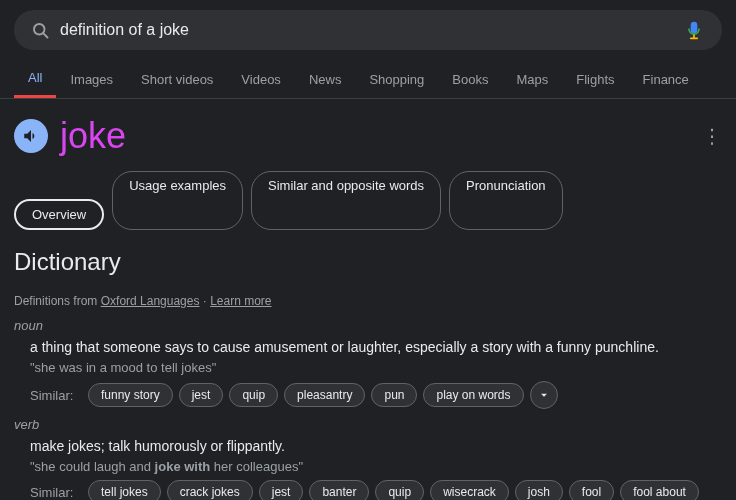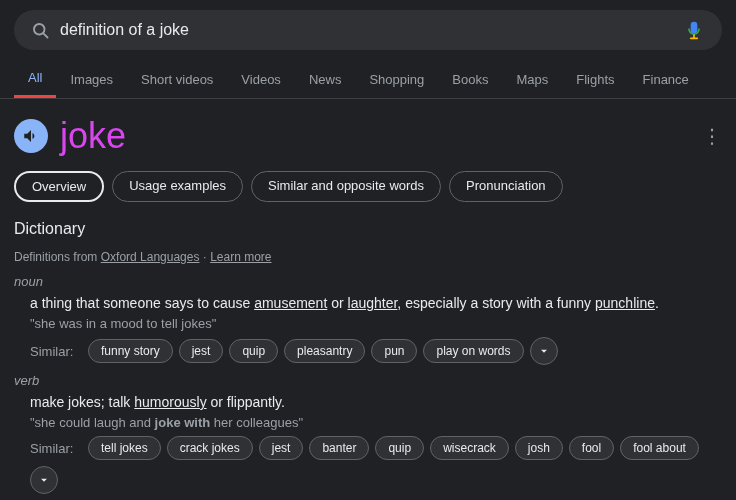--- a/index.html
+++ b/index.html
@@ -97,31 +97,32 @@
       border-radius: 20px;
       padding: 6px 16px;
       font-size: 13px;
       color: #e8eaed;
       cursor: pointer;
       background: transparent;
     }
     .tab-pill.active {
       border: 2px solid #e8eaed;
       font-weight: 500;
+      margin-top: 28px;
     }
 
     
     .dict-section {
       padding: 10px 14px 0 14px;
     }
     .dict-title {
-      font-size: 16px;
+      font-size: 24px;
       font-weight: 400;
       color: #e8eaed;
-      margin-bottom: 12px;
+      margin-bottom: 18px;
     }
     .dict-source {
       font-size: 12px;
       color: #9aa0a6;
       margin-bottom: 10px;
     }
     .dict-source a {
       color: #9aa0a6;
       text-decoration: underline;
     }
@@ -135,21 +136,20 @@
 
     .definition-block {
       padding-left: 16px;
     }
     .definition-text {
       font-size: 14px;
       color: #e8eaed;
       line-height: 1.5;
     }
     .definition-text .underline {
-      text-decoration: underline;
     }
     .example-text {
       font-size: 13px;
       color: #9aa0a6;
       margin: 2px 0 6px 0;
     }
 
     
     .similar-row {
       display: flex;

